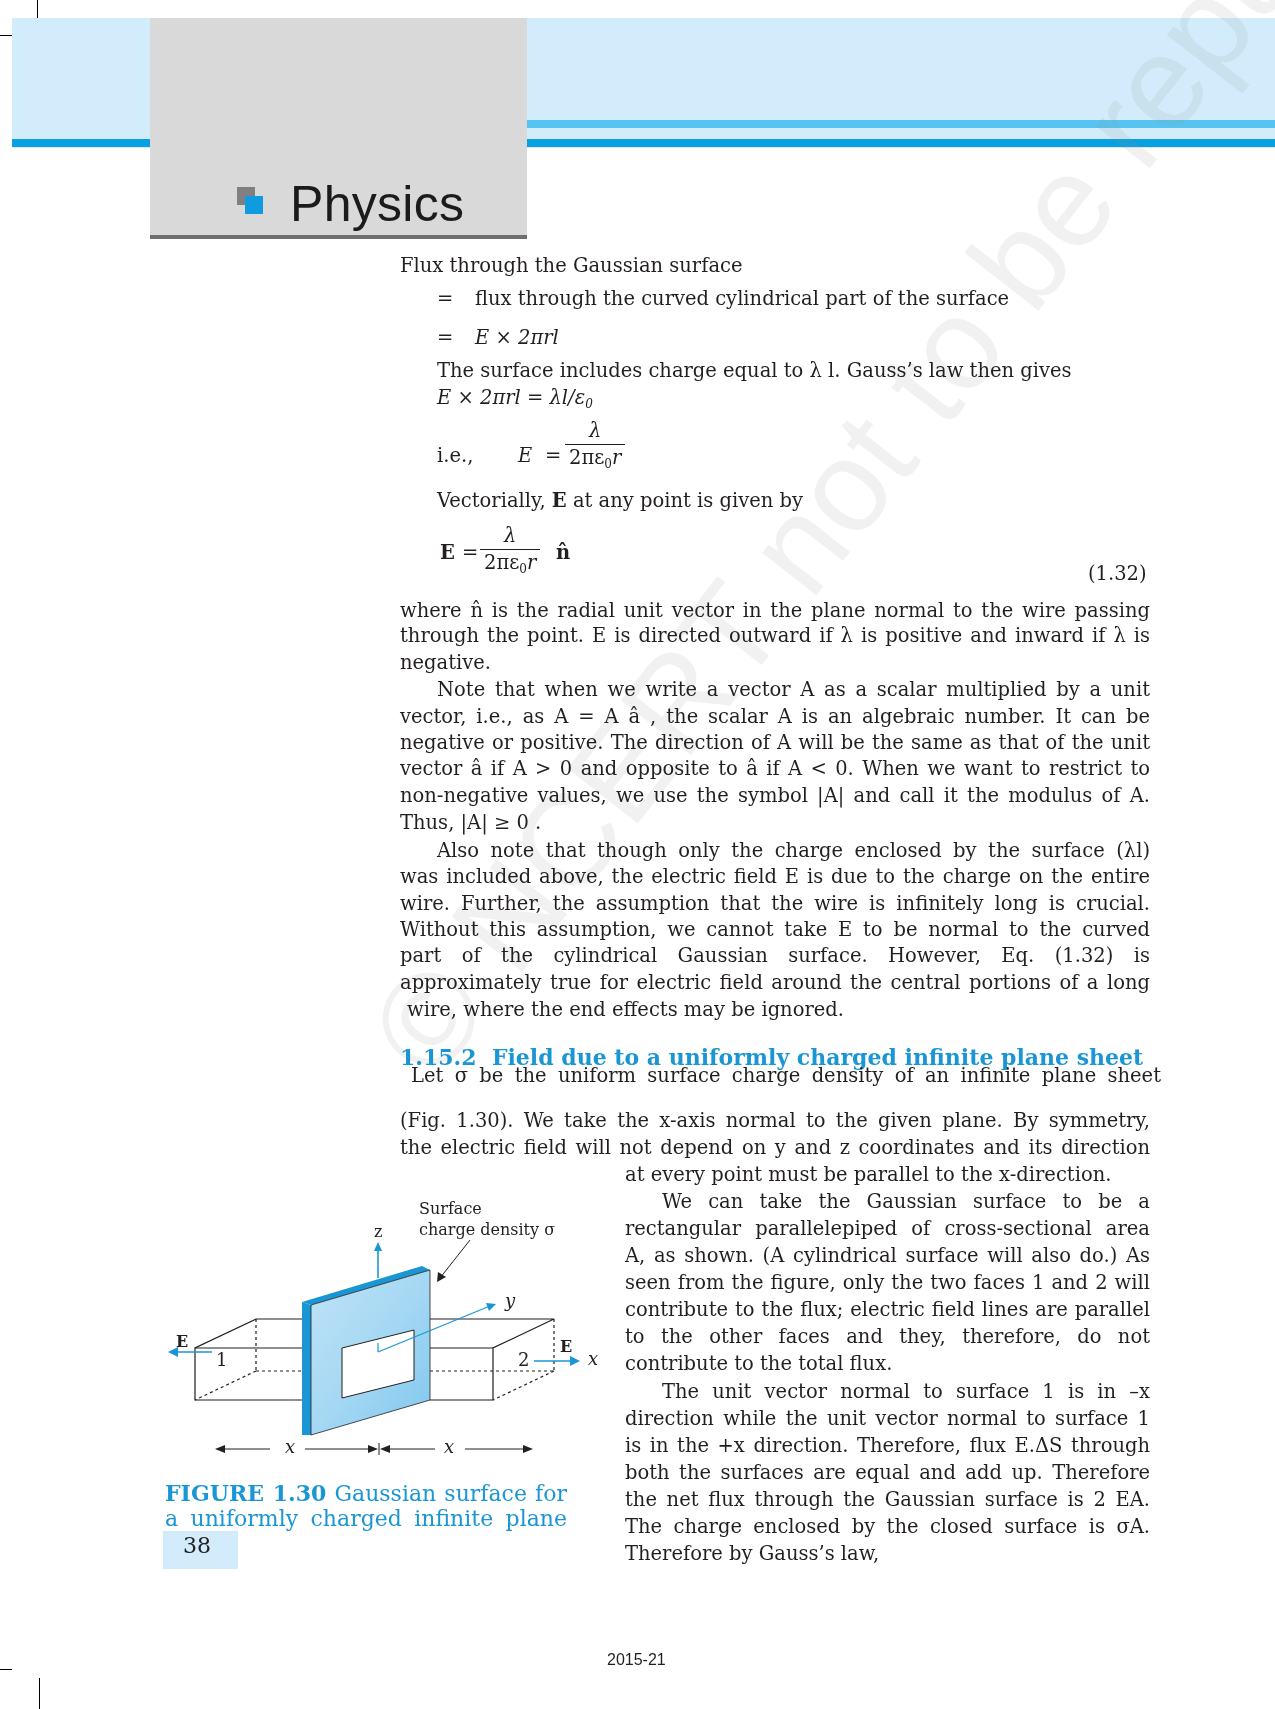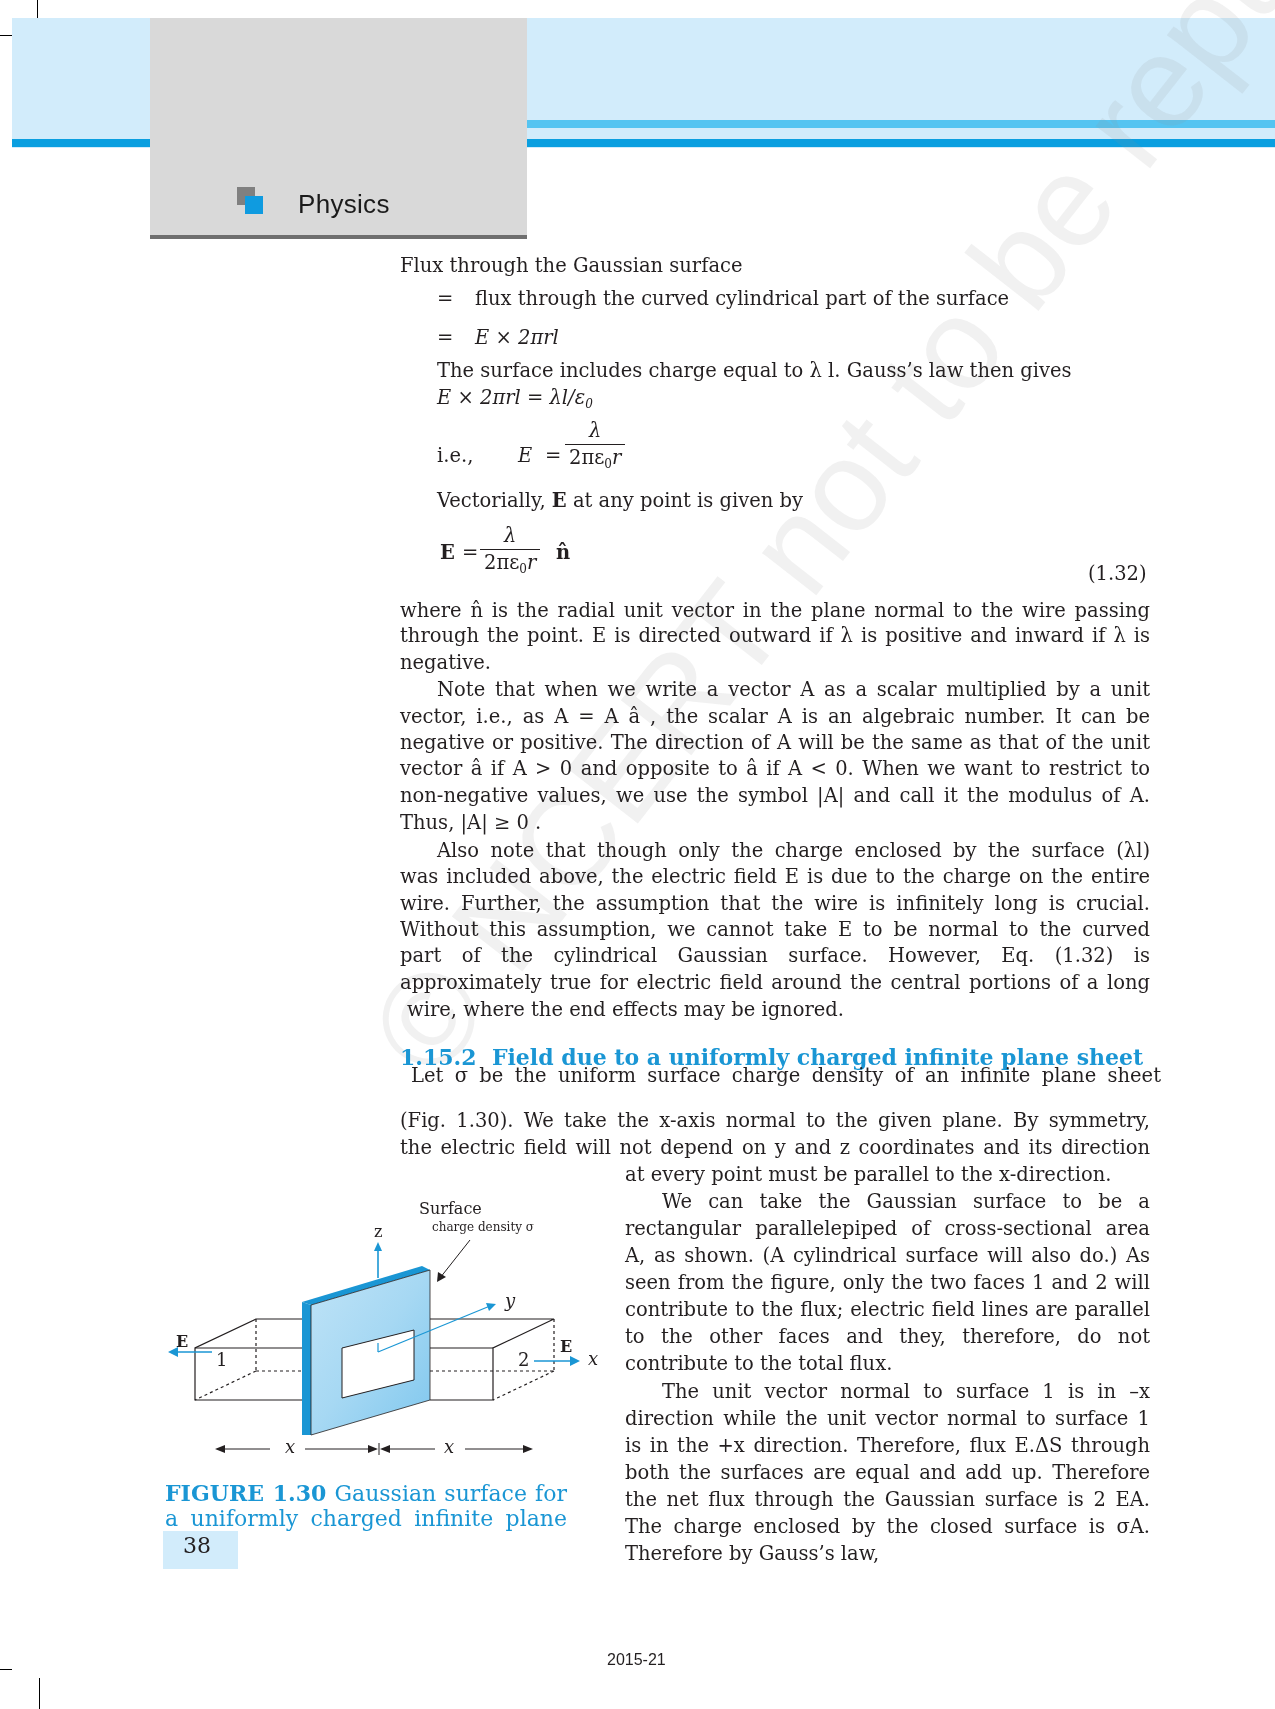--- a/index.html
+++ b/index.html
@@ -9,21 +9,21 @@
   
   .hdr-band { left:12px; top:18px; width:1263px; height:130px; background:#d2ecfb; }
   .hdr-stripe-dark-l { left:12px; top:139px; width:140px; height:8px; background:#0a9fe0; }
   .hdr-stripe-dark-r { left:527px; top:139px; width:748px; height:8px; background:#0a9fe0; }
   .hdr-stripe-light-r { left:527px; top:120px; width:748px; height:8px; background:#55c4f1; }
   .hdr-grey { left:150px; top:18px; width:377px; height:218px; background:#d9d9d9; }
   .hdr-grey-line { left:150px; top:235px; width:377px; height:4px; background:#6f6f6f; }
   .sq-grey { left:237px; top:187px; width:18px; height:18px; background:#808080; }
   .sq-blue { left:245px; top:196px; width:18px; height:18px; background:#0f9be0; }
   .subject { left:290px; top:180px; font-family:"Liberation Sans","DejaVu Sans",sans-serif;
-             font-size:26px; color:#1b1b1b; letter-spacing:0.3px; line-height:48px;margin-left:8px; }
+             font-size:50px; color:#1b1b1b; letter-spacing:0.3px; line-height:48px; }
   .crop { background:#000; }
 
   
   .txt { font-size:19.5px; line-height:24.6px; white-space:nowrap; }
   .just { text-align:justify; text-align-last:justify; white-space:normal; }
   .b { font-weight:bold; }
   .i { font-style:italic; }
   sub.s { font-size:12px; vertical-align:-4px; }
 
   .frac { display:inline-block; vertical-align:middle; text-align:center; }
@@ -188,21 +188,21 @@
     <polygon points="228,259 218,255 218,263" stroke="none"></polygon>
     <line x1="229" y1="253" x2="229" y2="265"></line>
     <polygon points="230,259 240,255 240,263" stroke="none"></polygon>
     <line x1="240" y1="259" x2="285" y2="259"></line>
     <line x1="315" y1="259" x2="378" y2="259"></line>
     <polygon points="383,259 373,255 373,263" stroke="none"></polygon>
   </g>
 </svg>
 
 <div class="abs" style="left:419px;top:1199px;font-size:16px;">Surface</div>
-<div class="abs" style="left:432px;top:1220px;font-size:12px;">charge density σ</div>
+<div class="abs" style="left:419px;top:1220px;font-size:16px;">charge density σ</div>
 <div class="abs" style="left:374px;top:1222px;font-size:16px;">z</div>
 <div class="abs i" style="left:505px;top:1290px;font-size:18px;">y</div>
 <div class="abs i" style="left:588px;top:1348px;font-size:18px;">x</div>
 <div class="abs b" style="left:176px;top:1332px;font-size:16px;">E</div>
 <div class="abs b" style="left:560px;top:1337px;font-size:16px;">E</div>
 <div class="abs" style="left:216px;top:1349px;font-size:18px;">1</div>
 <div class="abs" style="left:518px;top:1349px;font-size:18px;">2</div>
 <div class="abs i" style="left:285px;top:1436px;font-size:18px;">x</div>
 <div class="abs i" style="left:444px;top:1436px;font-size:18px;">x</div>
 

